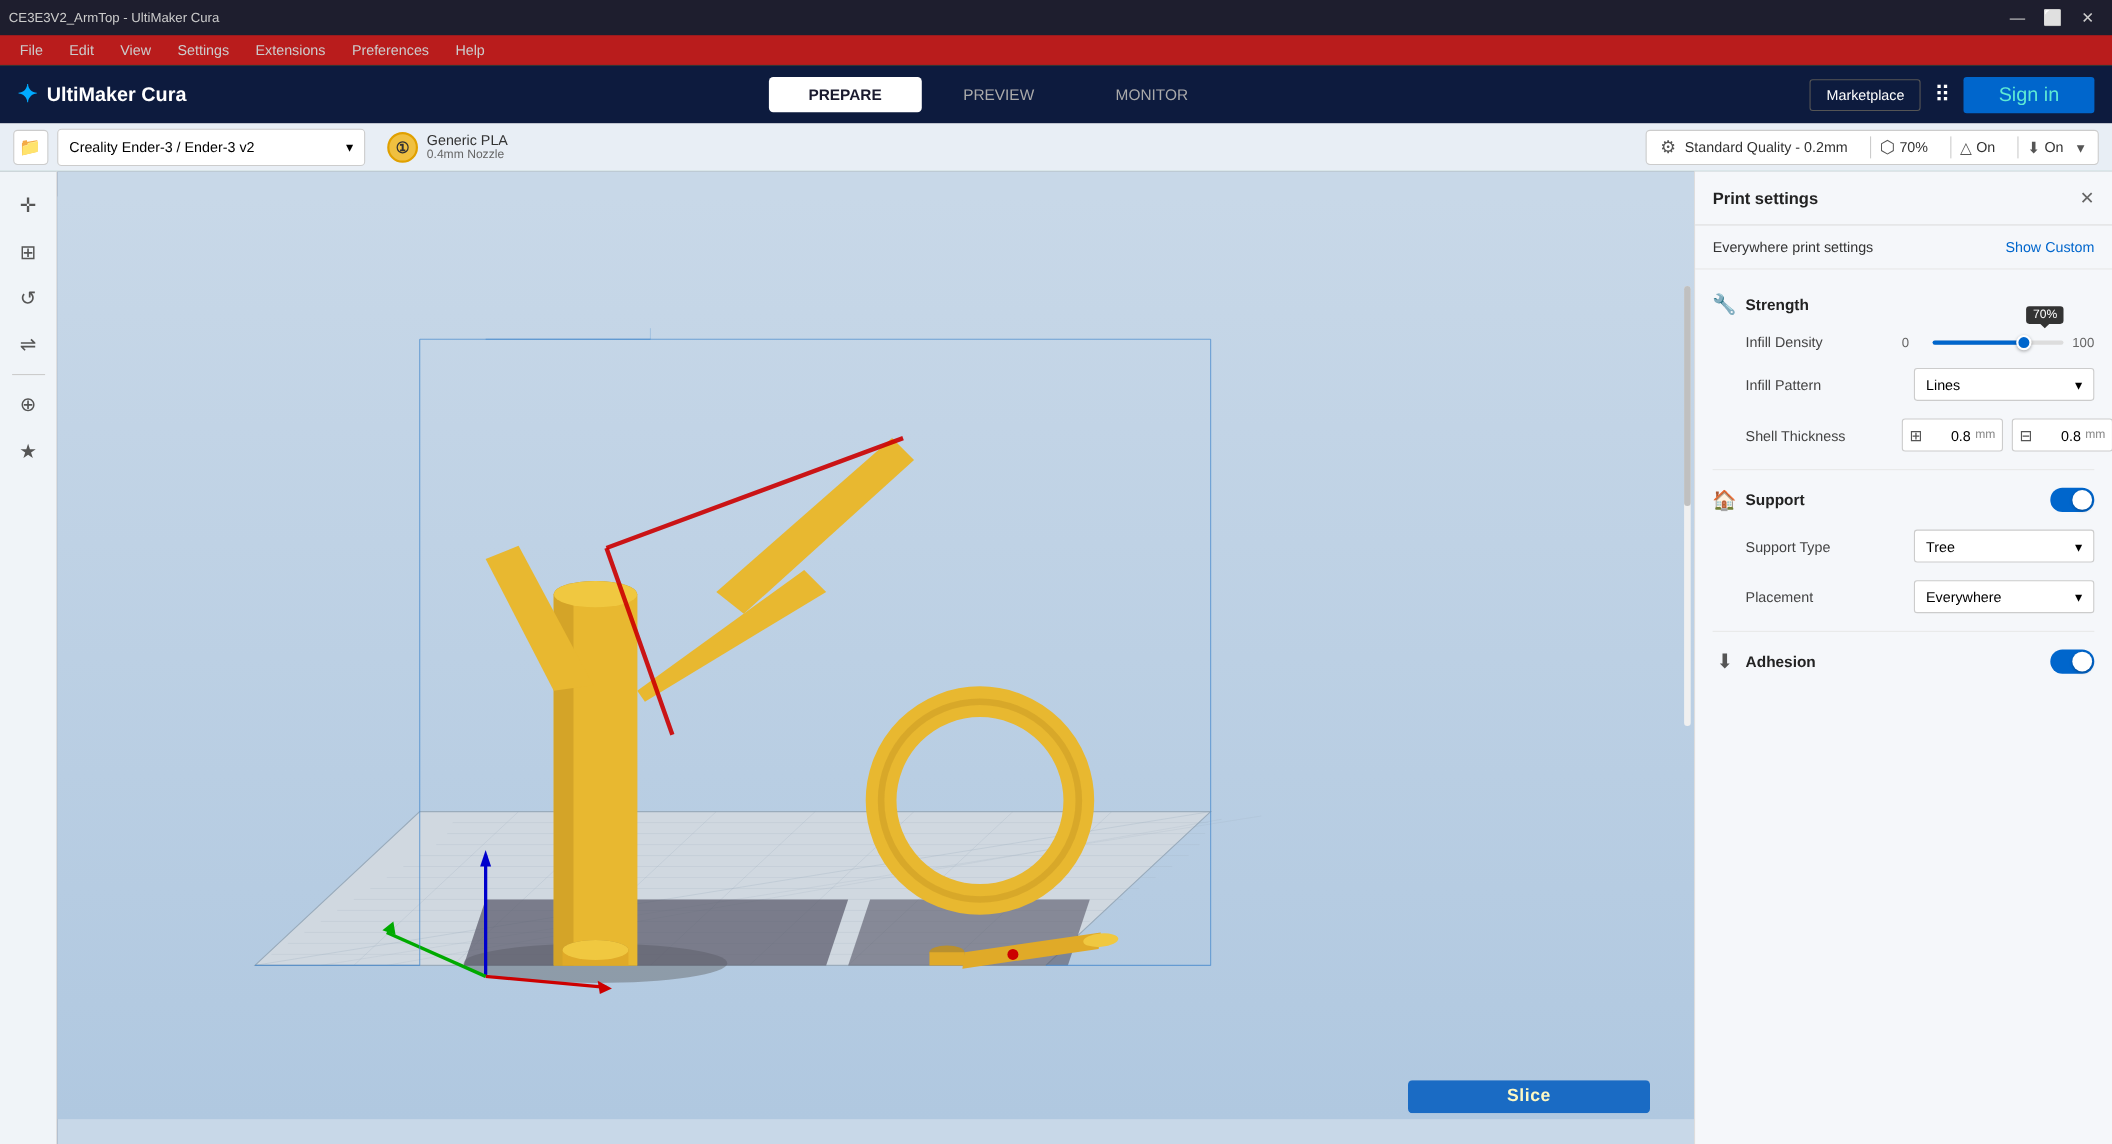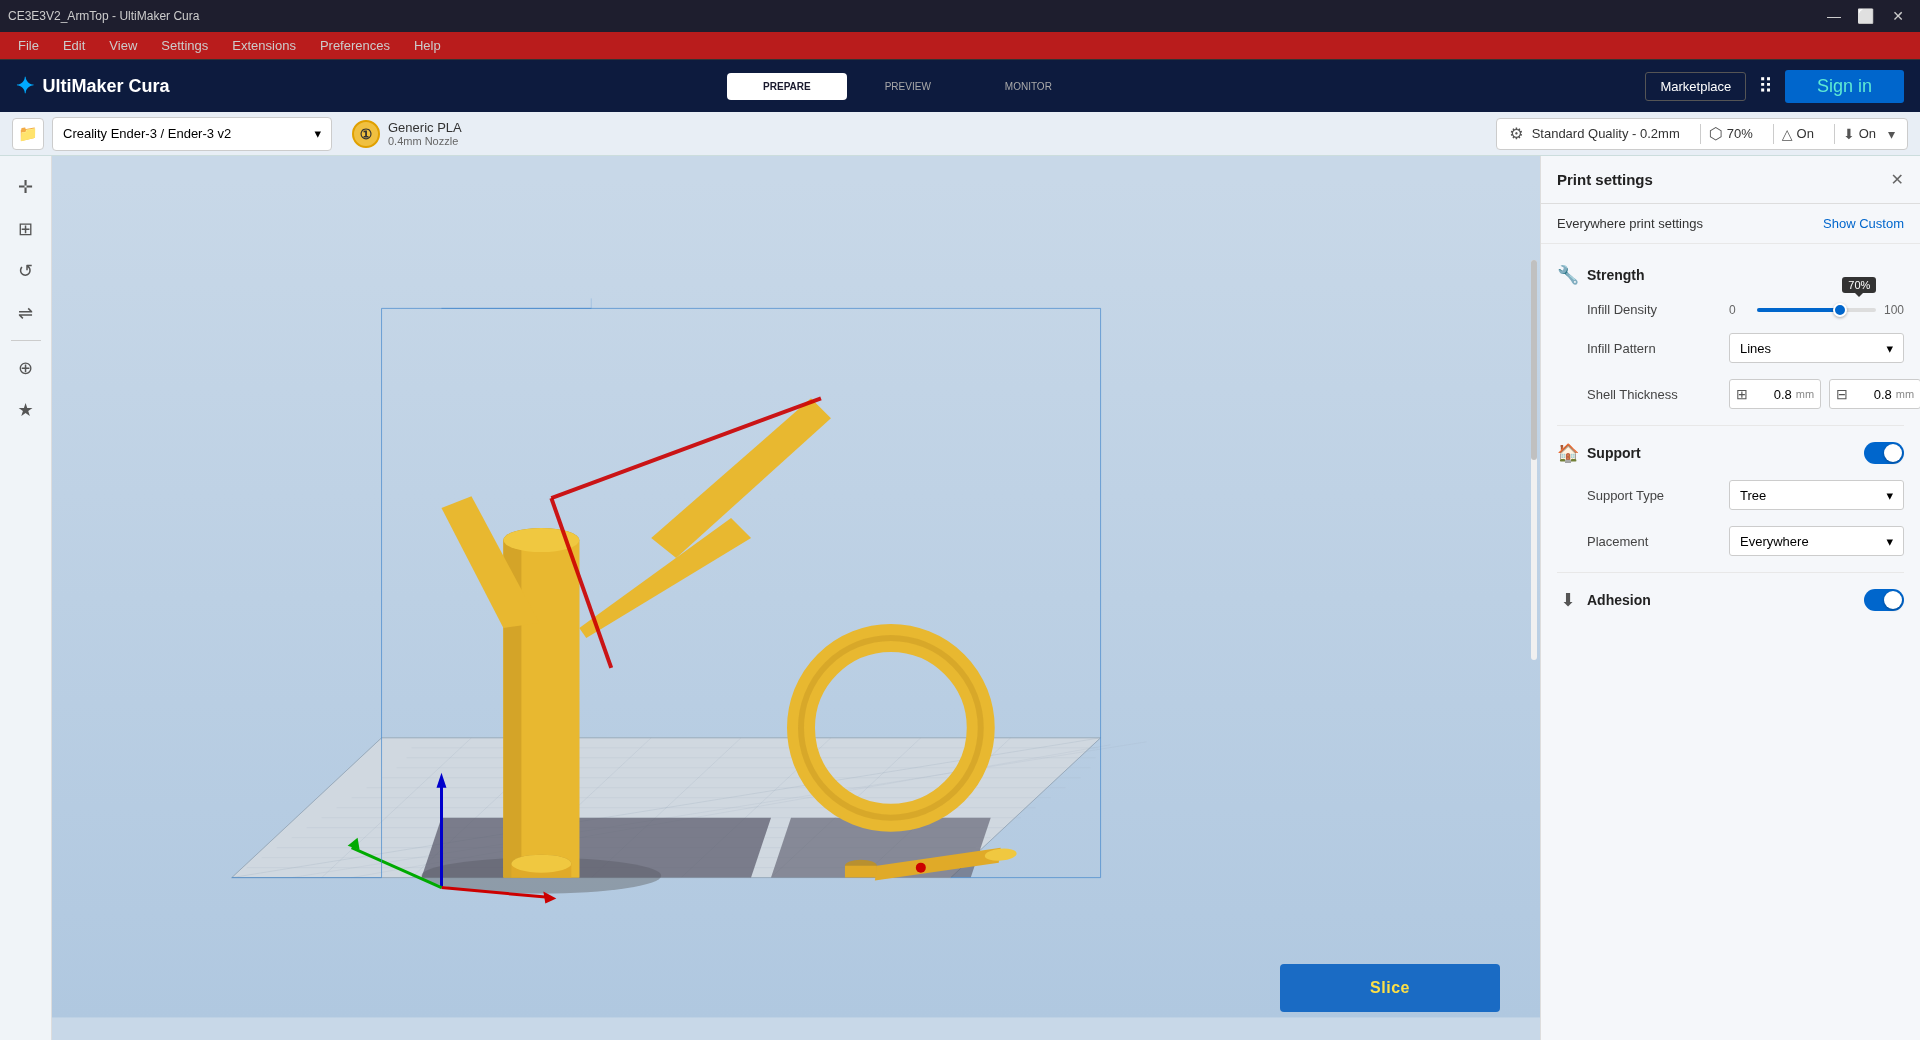--- a/index.html
+++ b/index.html
@@ -56,21 +56,21 @@
       padding: 0 16px;
     }
     .logo { display: flex; align-items: center; gap: 8px; color: white; font-size: 18px; font-weight: 600; }
     .logo-icon { color: #00aaff; font-size: 22px; }
 
     .toolbar-center { display: flex; gap: 2px; }
     .toolbar-tab {
       padding: 8px 36px;
       color: #aaa;
       cursor: pointer;
-      font-size: 10px;
+      font-size: 14px;
       border-radius: 4px;
       font-weight: 500;
     }
     .toolbar-tab.active {
       background: white;
       color: #1a1a2e;
       font-weight: 600;
     }
 
     .toolbar-right { display: flex; align-items: center; gap: 12px; }
@@ -279,20 +279,21 @@
     .select-field {
       flex: 1;
       height: 30px;
       background: white;
       border: 1px solid #ccc;
       border-radius: 3px;
       padding: 0 10px;
       font-size: 13px;
       display: flex; align-items: center; justify-content: space-between;
       cursor: pointer;
+      margin-left: 11px;
     }
 
     
     .shell-inputs {
       display: flex; align-items: center; gap: 8px; flex: 1;
     }
     .shell-input-group {
       display: flex; align-items: center; gap: 4px;
       background: white;
       border: 1px solid #ccc;
@@ -315,23 +316,23 @@
     .toggle-thumb {
       position: absolute;
       top: 2px; right: 2px;
       width: 18px; height: 18px;
       background: white;
       border-radius: 50%;
       box-shadow: 0 1px 3px rgba(0,0,0,0.3);
     }
     .slice-btn {
       width: 100%;
-      height: 48px;
+      height: 30px;
       background: #1a6bc4;
-      color: #fde047;
+      color: #fef9c3;
       border: none;
       border-radius: 4px;
       font-size: 16px;
       font-weight: 600;
       cursor: pointer;
       letter-spacing: 0.5px;
     }
 
     
     .scene-svg {

